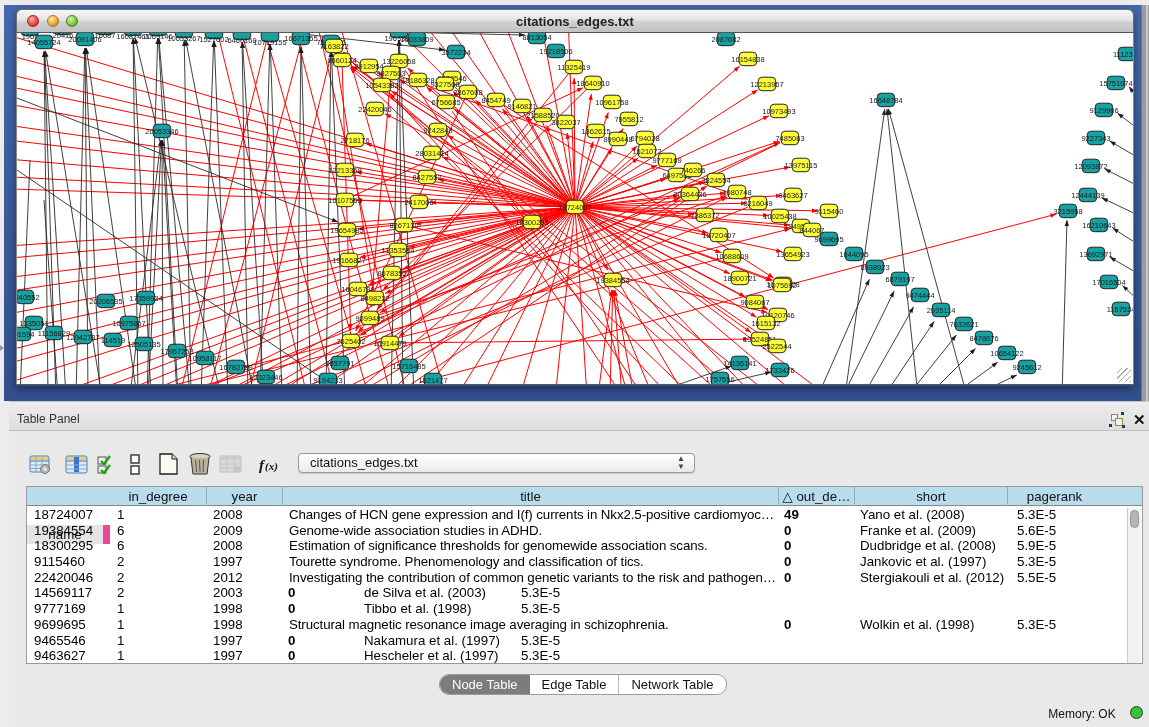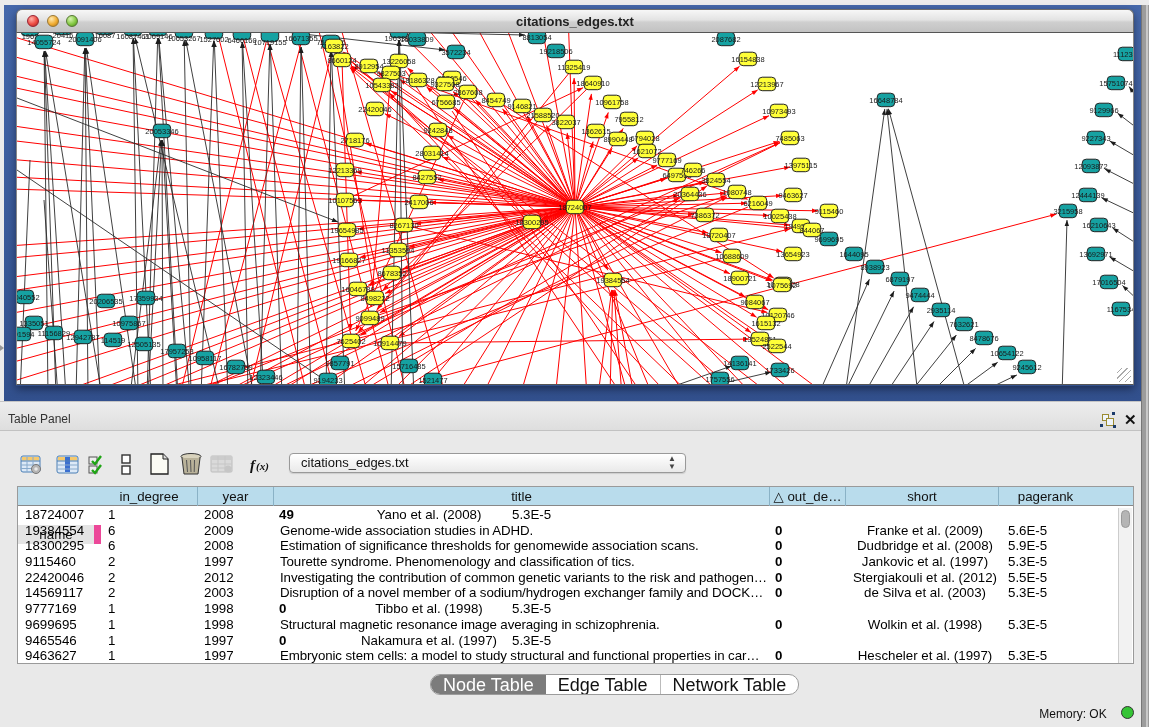--- a/index.html
+++ b/index.html
@@ -17,21 +17,21 @@
 #titlebar .t { text-align:center; font-size:13px; font-weight:bold; color:#222; line-height:23px; }
 .light { position:absolute; top:5px; width:12px; height:12px; border-radius:50%; }
 #l1 { left:10px; background:radial-gradient(circle at 35% 30%, #ffb0a8, #ee4b43 55%, #a02520); border:1px solid #923; }
 #l2 { left:30px; background:radial-gradient(circle at 35% 30%, #ffe9b0, #f0ad33 55%, #b07010); border:1px solid #973; }
 #l3 { left:49px; background:radial-gradient(circle at 35% 30%, #d6f3b0, #84c943 55%, #4a8a1a); border:1px solid #573; }
 #canvas { position:absolute; left:0; top:24px; width:1118px; height:352px;
   background:#fff; overflow:hidden; border-left:1px solid #888; border-right:1px solid #888;
   border-bottom:1px solid #555; }
 #grip { position:absolute; right:2px; bottom:2px; width:14px; height:14px;
   background:repeating-linear-gradient(135deg, transparent 0 3px, #aaa 3px 4px); }
-#panel { position:absolute; left:0; top:401px; width:1141px; height:326px; background:#e9e9e9; }
+#panel { position:absolute; left:9px; top:401px; width:1141px; height:326px; background:#e9e9e9; }
 #phead { position:absolute; left:0; top:0; width:100%; height:30px;
   background:linear-gradient(180deg,#ededed,#dedede); border-top:1px solid #c5c5c5;
   border-bottom:1px solid #c2c2c2; }
 #phead .t { position:absolute; left:8px; top:10px; font-size:12px; color:#333; }
 #pclose { position:absolute; left:1124px; top:9px; font-size:15px; font-weight:bold; color:#111; }
 #pfloat { position:absolute; left:1102px; top:12px; width:13px; height:13px; }
 #pfloat .sq1 { position:absolute; left:0; top:0; width:7px; height:7px; border:1.5px solid #9a8a30; background:#eef4fa; }
 #pfloat .sq2 { position:absolute; left:4px; top:4px; width:8px; height:8px; border:1.5px solid #9a8a30; background:#eef4fa; }
 #toolbar { position:absolute; left:0; top:31px; width:100%; height:54px; }
 #toolbar > svg { position:absolute; left:0; top:14px; }
@@ -46,29 +46,29 @@
   border-bottom:1px solid #888; background:#b9dcec; color:#111; }
 #thead div { border-right:1px solid #8ab2c6; text-align:center; line-height:19px; height:19px; }
 #thead .h0 { width:83px; background:#e4e4e4; border-right:7px solid #ec4899;margin-top:38px; }
 #thead .h1 { width:97px; } #thead .h2 { width:76px; } #thead .h3 { width:496px; }
 #thead .h4 { width:76px; } #thead .h5 { width:153px; } #thead .h6 { width:93px; border-right:none; }
 #tbody { position:absolute; left:0; top:20px; width:100%; }
 .trow { display:flex; height:15.7px; color:#000; }
 .trow .c { white-space:nowrap; overflow:hidden; line-height:15.7px; }
 .c0 { width:83px; padding-left:7px; } .c1 { width:97px; padding-left:7px; }
 .c2 { width:76px; padding-left:6px; } .c3 { width:496px; padding-left:6px; letter-spacing:-0.1px; }
-.c4 { width:76px; padding-left:5px;font-weight:bold; } .c5 { width:153px; padding-left:5px;text-align:center; }
+.c4 { width:76px; padding-left:5px;font-weight:bold; } .c5 { width:153px; padding-left:5px; }
 .c6 { width:93px; padding-left:9px; }
 #vsb { position:absolute; right:1px; top:21px; width:14px; height:155px;
   background:#f2f2f2; border-left:1px solid #ccc; }
 #vsb .th { position:absolute; left:2px; top:2px; width:9px; height:18px; border-radius:5px;
   background:#b5b5b5; border:1px solid #999; }
 #tabs { position:absolute; left:430px; top:273px; height:21px; display:flex;
   border:1px solid #9c9c9c; border-radius:10px; overflow:hidden; background:#fff;
-  font-size:18px; }
+  font-size:13px; }
 #tabs div { line-height:20px; padding:0 12px; color:#111; }
 #tabs .sel { background:#7c7c7c; color:#fff; }
 #tabs .sep { border-left:1px solid #bbb; padding:0; }
 #mem { position:absolute; left:1030px; top:306px; width:86px; text-align:center; font-size:12px; color:#111; }
 #memdot { position:absolute; left:1121px; top:305px; width:13px; height:13px;
   border-radius:50%; background:#35c435; border:1.5px solid #333; }
 </style></head>
 <body>
 <div id="desk"></div>
 <div style="position:absolute;left:0px;top:345px;width:0;height:0;border-top:3px solid transparent;border-bottom:3px solid transparent;border-left:4px solid #999"></div>
@@ -837,20 +837,21 @@
       <div class="h3">title</div>
         <div class="h4">△ out_de…</div>
       <div class="h5">short</div>
         <div class="h6">pagerank</div>
     </div>
     <div id="tbody">
 <div class="trow">
 <div class="c c0">18724007</div>
           <div class="c c1">1</div>
           <div class="c c2">2008</div>
+<div class="c c3">Changes of HCN gene expression and I(f) currents in Nkx2.5-positive cardiomyoc…</div>
           <div class="c c4">49</div>
           <div class="c c5">Yano et al. (2008)</div>
 <div class="c c6">5.3E-5</div>
         </div>
 <div class="trow">
 <div class="c c0">19384554</div>
           <div class="c c1">6</div>
           <div class="c c2">2009</div>
 <div class="c c3">Genome-wide association studies in ADHD.</div>
           <div class="c c4">0</div>
@@ -881,21 +882,20 @@
           <div class="c c2">2012</div>
 <div class="c c3">Investigating the contribution of common genetic variants to the risk and pathogen…</div>
           <div class="c c4">0</div>
           <div class="c c5">Stergiakouli et al. (2012)</div>
 <div class="c c6">5.5E-5</div>
         </div>
 <div class="trow">
 <div class="c c0">14569117</div>
           <div class="c c1">2</div>
           <div class="c c2">2003</div>
-<div class="c c3">Disruption of a novel member of a sodium/hydrogen exchanger family and DOCK…</div>
           <div class="c c4">0</div>
           <div class="c c5">de Silva et al. (2003)</div>
 <div class="c c6">5.3E-5</div>
         </div>
 <div class="trow">
 <div class="c c0">9777169</div>
           <div class="c c1">1</div>
           <div class="c c2">1998</div>
           <div class="c c4">0</div>
           <div class="c c5">Tibbo et al. (1998)</div>
@@ -915,21 +915,20 @@
           <div class="c c1">1</div>
           <div class="c c2">1997</div>
           <div class="c c4">0</div>
           <div class="c c5">Nakamura et al. (1997)</div>
 <div class="c c6">5.3E-5</div>
         </div>
 <div class="trow">
 <div class="c c0">9463627</div>
           <div class="c c1">1</div>
           <div class="c c2">1997</div>
-<div class="c c3">Embryonic stem cells: a model to study structural and functional properties in car…</div>
           <div class="c c4">0</div>
           <div class="c c5">Hescheler et al. (1997)</div>
 <div class="c c6">5.3E-5</div>
         </div>
     </div>
     <div id="vsb">
         <div class="th"></div>
       </div>
   </div>
   <div id="tabs">

